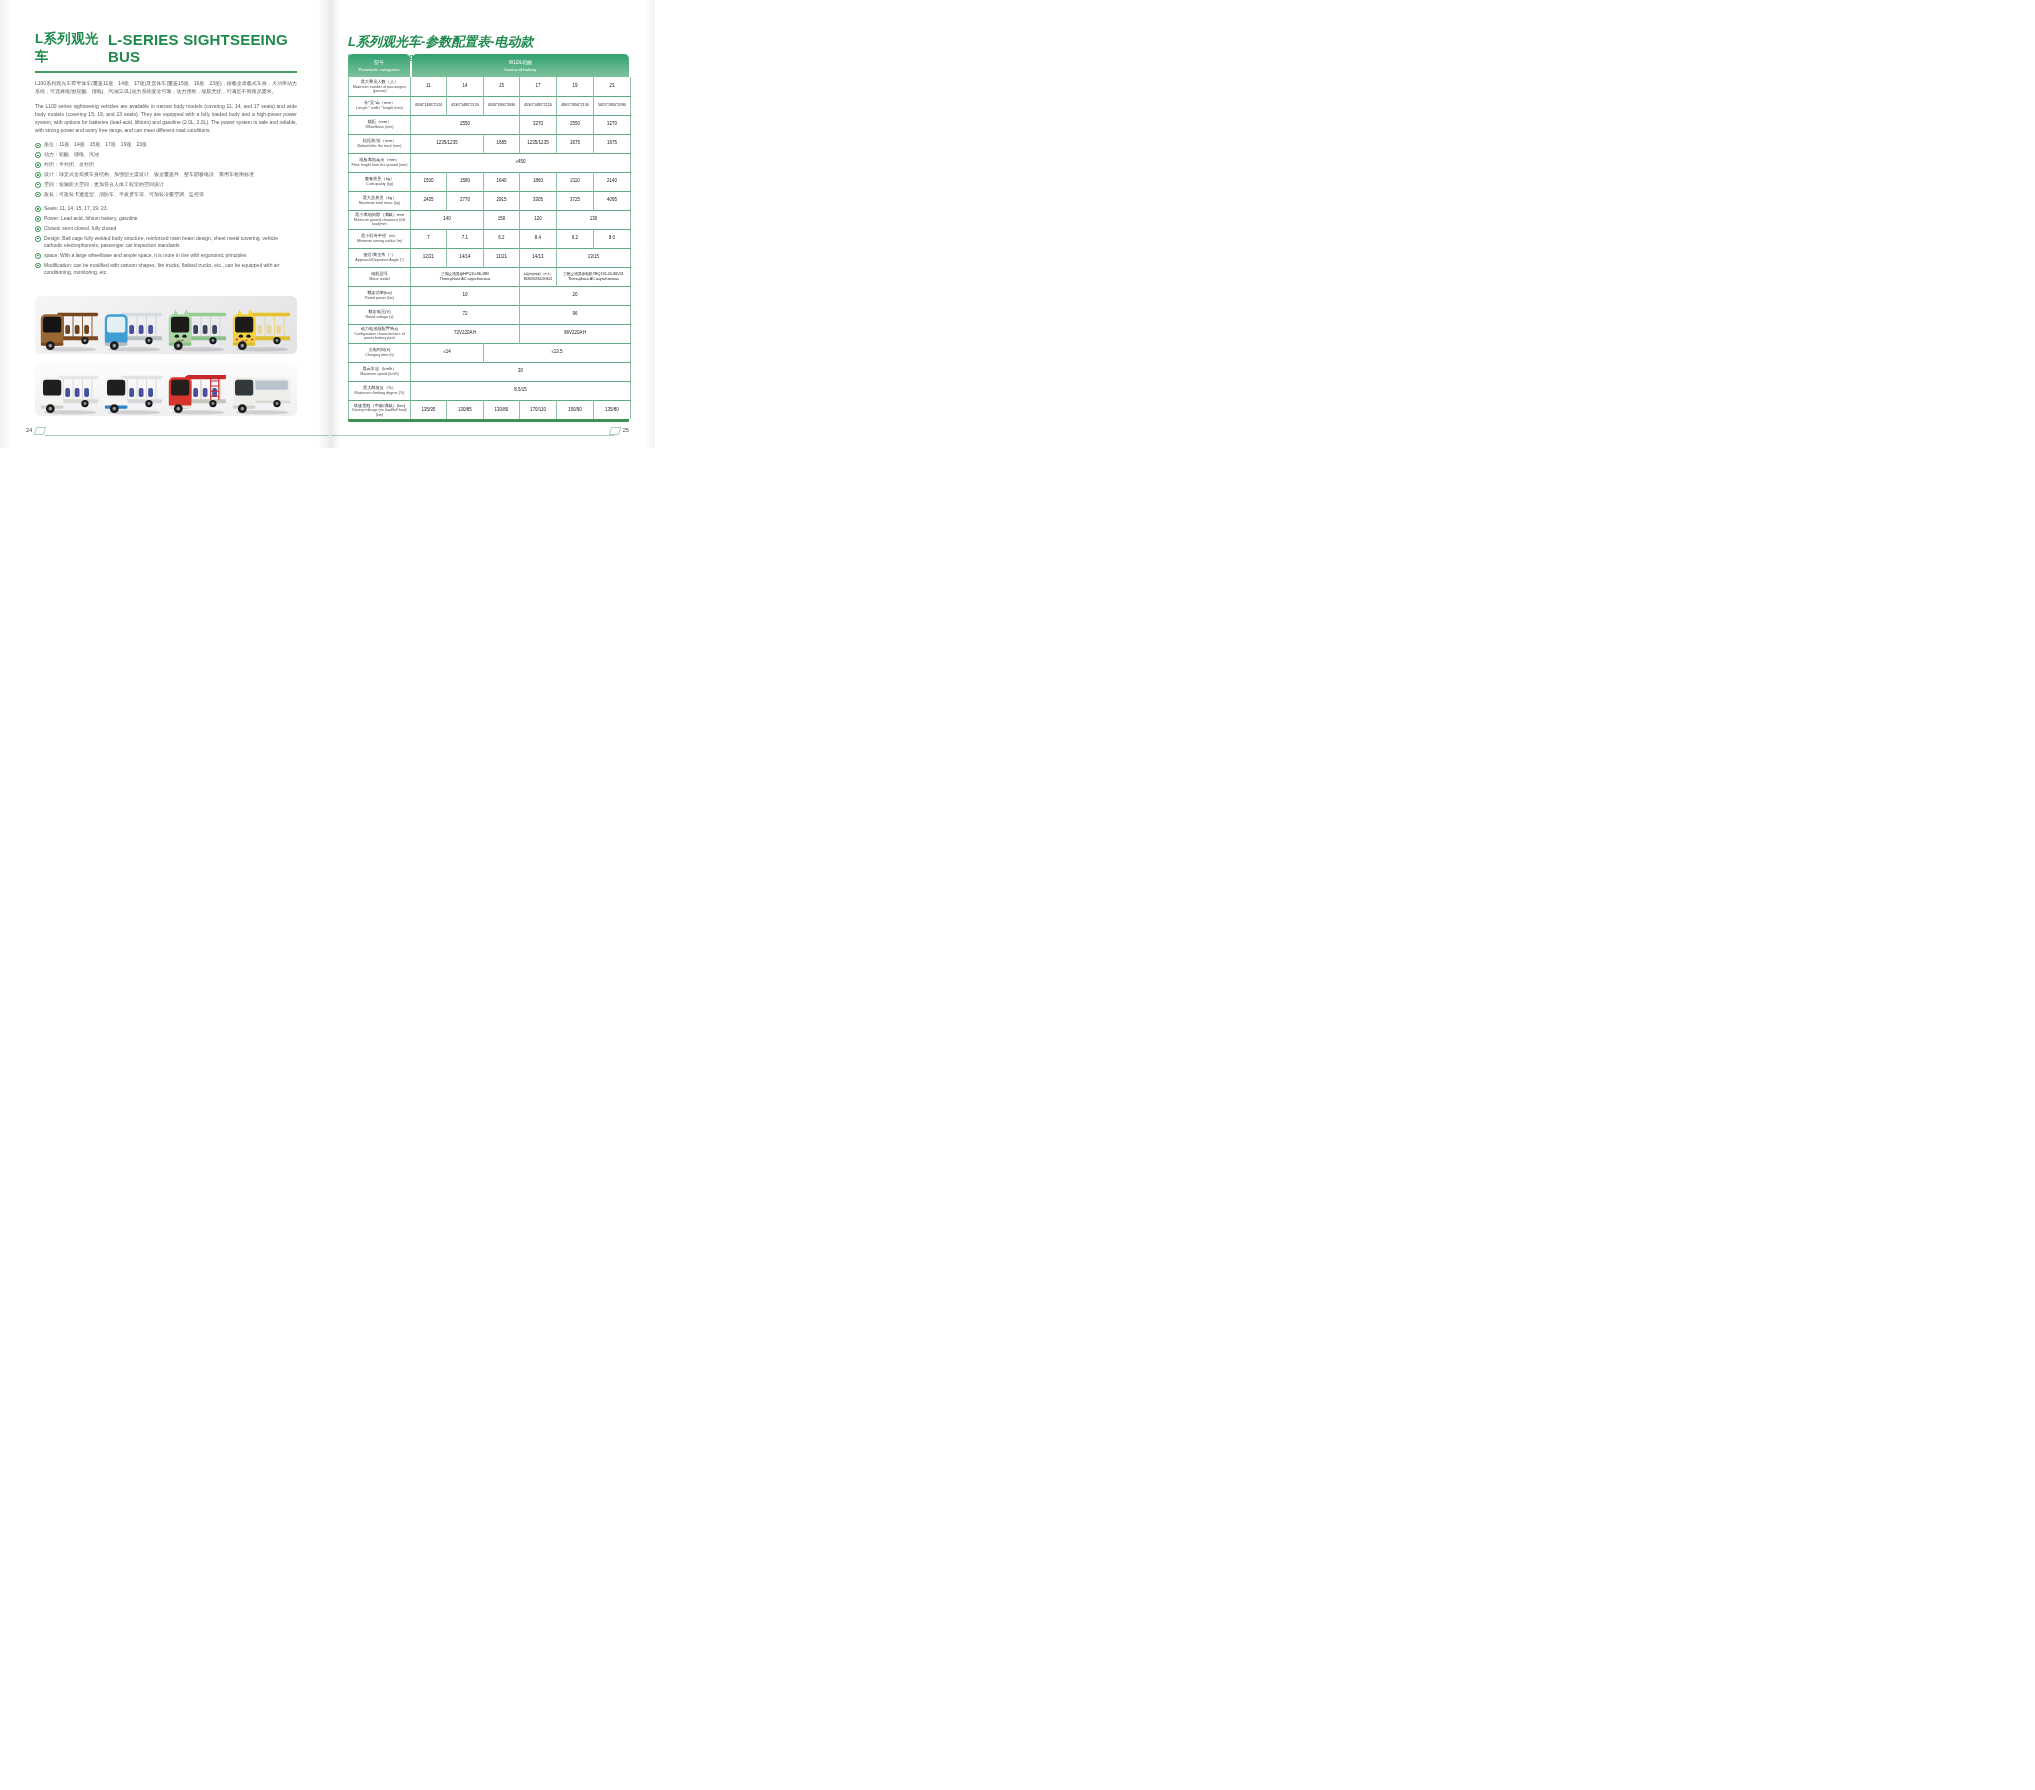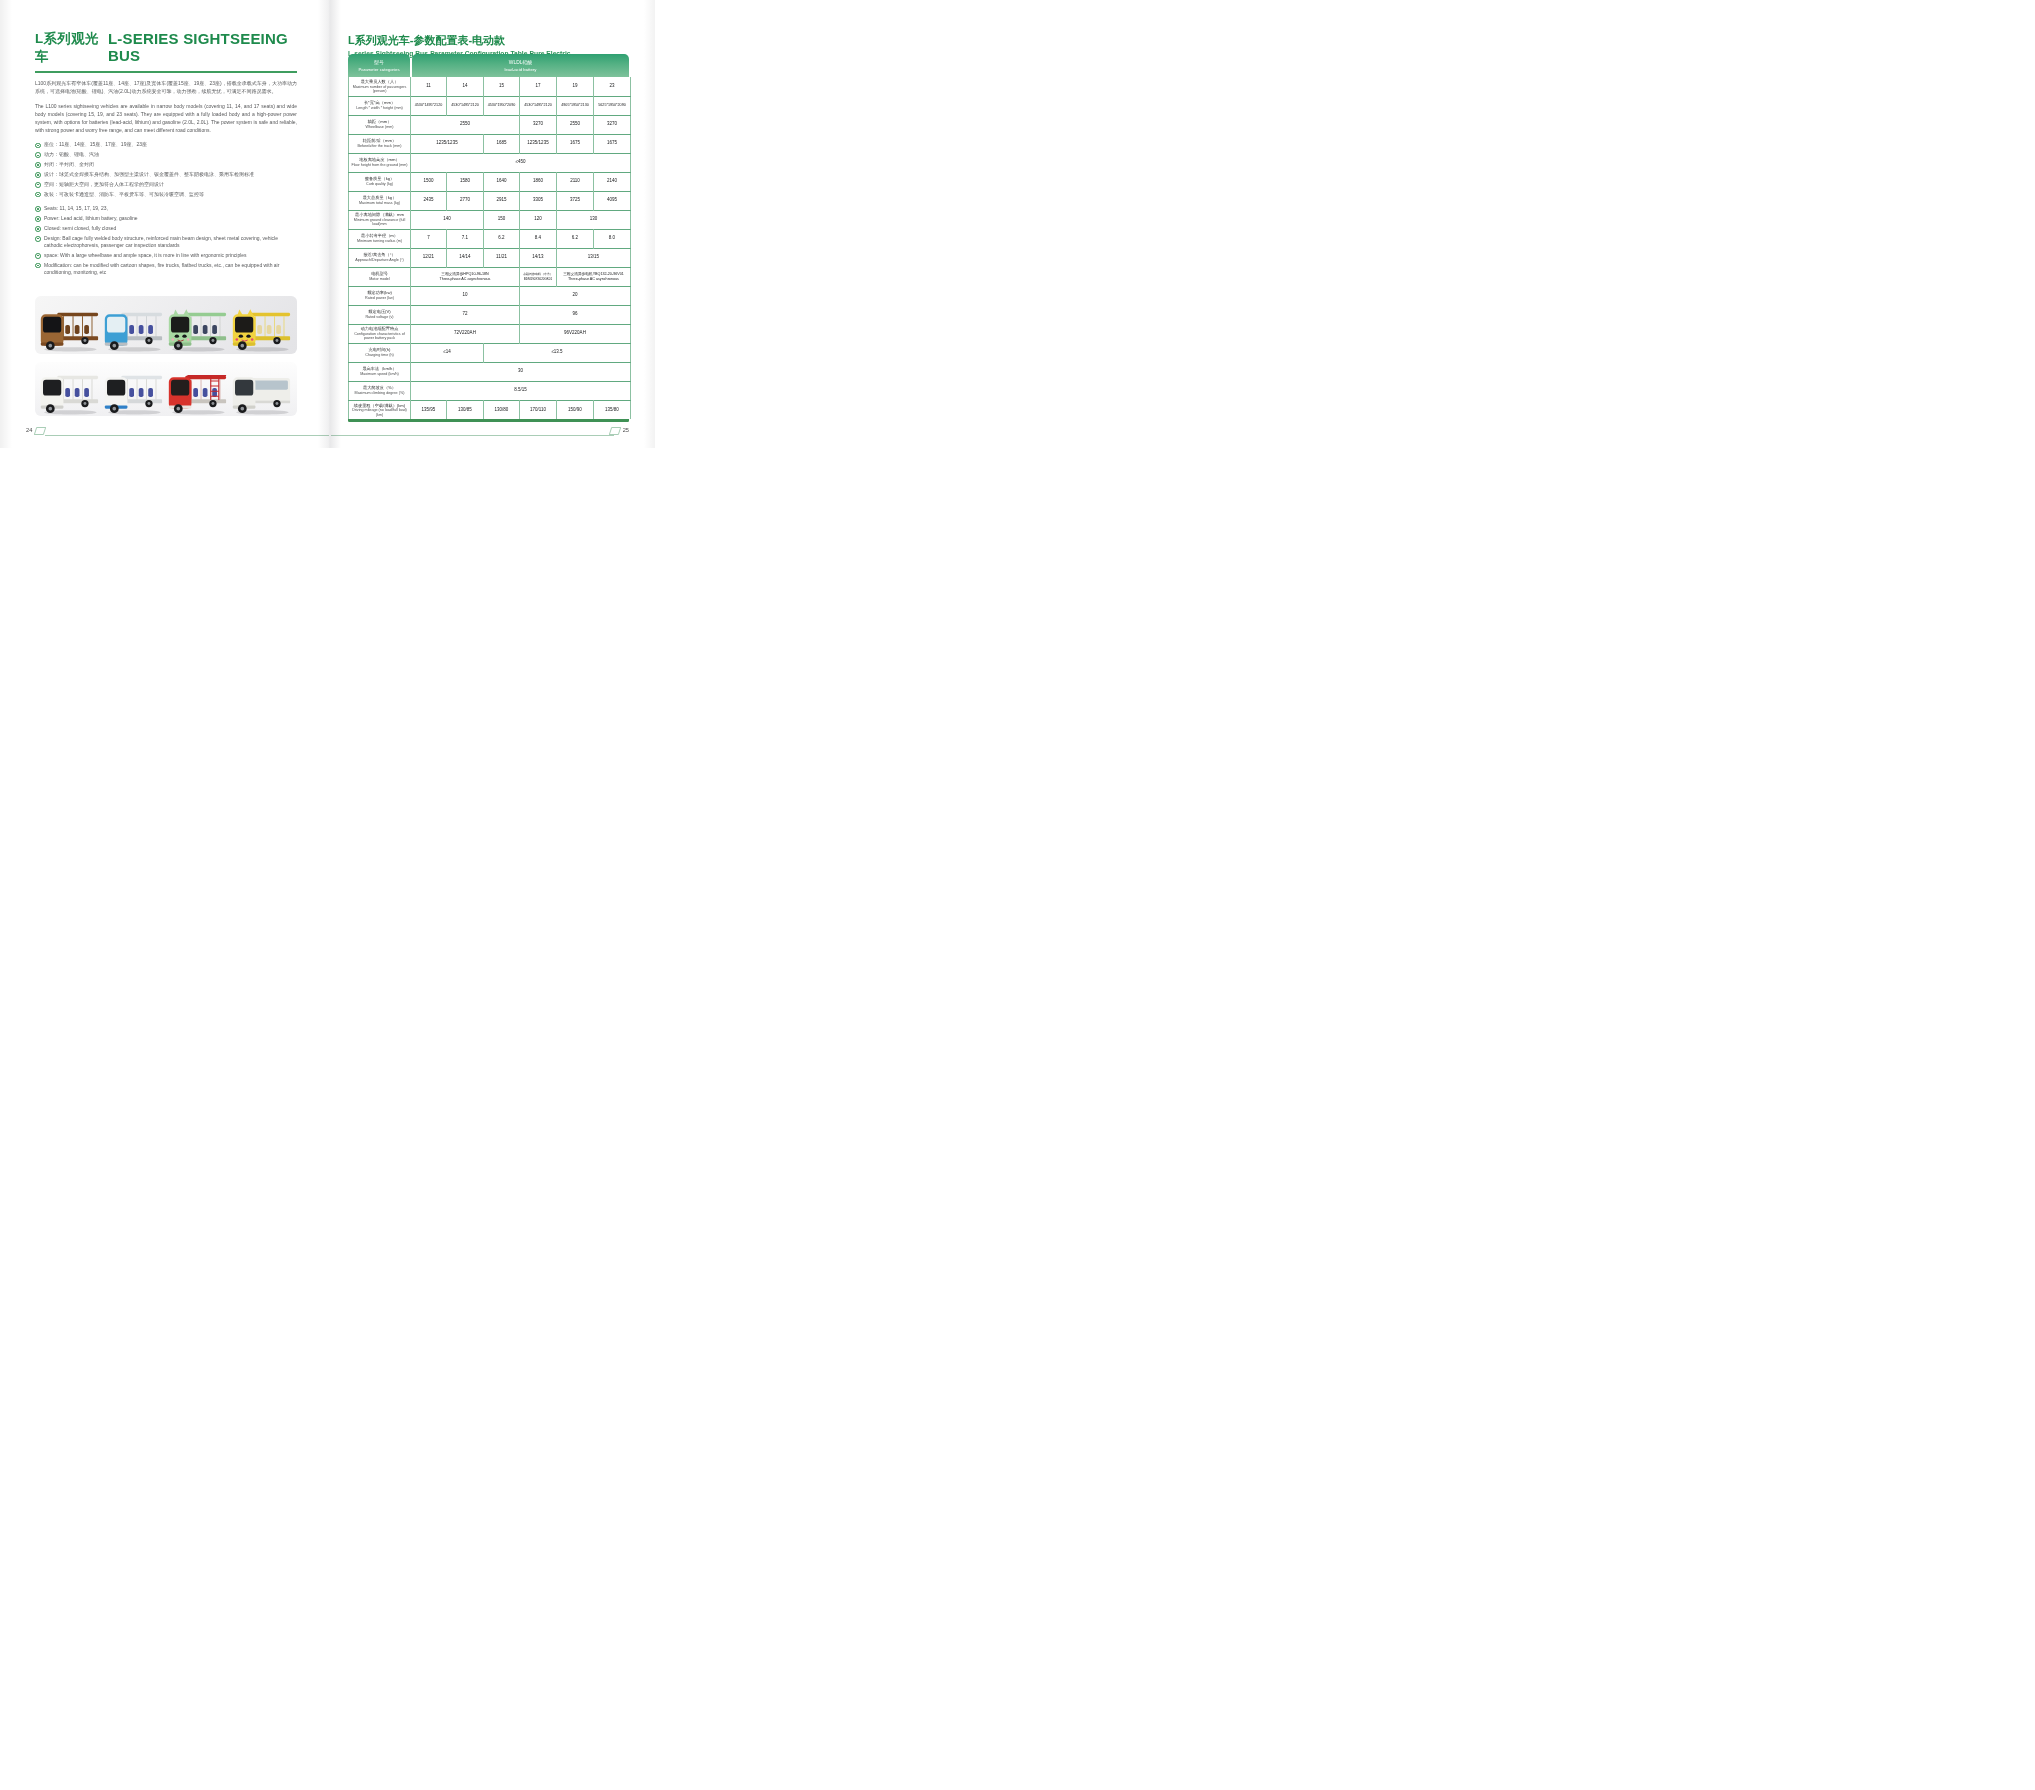--- a/index.html
+++ b/index.html
@@ -8,21 +8,21 @@
   .fold{position:absolute;left:318px;top:0;width:23px;height:100%;pointer-events:none;
         background:linear-gradient(90deg,rgba(0,0,0,0) 0%,rgba(110,110,118,0.10) 45%,
         rgba(110,110,118,0.16) 52%,rgba(0,0,0,0) 100%);}
   .edge-l{position:absolute;left:0;top:0;width:12.2px;height:100%;
         background:linear-gradient(90deg,rgba(0,0,0,0.06),rgba(0,0,0,0));}
   .edge-r{position:absolute;right:0;top:0;width:10.6px;height:100%;
         background:linear-gradient(270deg,rgba(0,0,0,0.05),rgba(0,0,0,0));}
 
   
   .left-col{position:absolute;left:35px;top:30px;width:262px;}
-  .title-row{display:flex;align-items:flex-start;gap:5.3px;}
+  .title-row{display:flex;align-items:center;gap:5.3px;}
   .title-zh{font-size:13.4px;font-weight:bold;color:#1e8a4c;letter-spacing:0.4px;}
   .title-en{font-size:15px;font-weight:bold;color:#1e8a4c;letter-spacing:0.2px;}
   .title-rule{height:2px;background:#3f9d5f;margin-top:5.3px;}
   .para{margin-top:6.1px;font-size:5px;line-height:1.62;color:#57585a;text-align:justify;}
   .blist{margin:0;margin-top:7.3px;padding:0;list-style:none;}
   .blist li{display:flex;align-items:flex-start;gap:3.3px;font-size:5px;line-height:1.45;
             color:#57585a;margin-bottom:2.6px;}
   .b-ico{flex:0 0 auto;width:3.7px;height:3.7px;border:0.7px solid #2f8f4e;border-radius:50%;
          margin-top:1.2px;display:flex;align-items:center;justify-content:center;}
   .b-ico::after{content:"";width:1.4px;height:1.4px;background:#2f8f4e;border-radius:50%;}
@@ -36,21 +36,21 @@
 
   
   .pg-num{font-size:5.7px;color:#4a4a4b;}
   .pgram{width:7.7px;height:6.1px;border:0.8px solid #a9cdb6;border-radius:0.8px;transform:skewX(-18deg);}
   .foot-line{position:absolute;height:0.8px;background:#a9cdb6;top:435px;}
   .foot-left{position:absolute;left:26px;top:427px;display:flex;align-items:flex-start;gap:2.8px;}
   .foot-right{position:absolute;right:26px;top:427px;display:flex;align-items:flex-start;gap:2.8px;}
 
   
   .r-titles{position:absolute;left:348px;top:33px;width:281px;}
-  .r-title-zh{font-size:11px;font-weight:bold;color:#1e8a4c;}
+  .r-title-zh{font-size:13px;font-weight:bold;color:#1e8a4c;font-style:italic;}
   .r-title-en{font-size:6.7px;font-weight:bold;color:#2a9257;margin-top:2px;}
 
   .tbl-wrap{position:absolute;left:348px;top:54px;width:281px;}
   .tbl-head{display:flex;gap:2px;height:23px;}
   .th-cell{border-radius:4.9px 4.9px 0 0;background:linear-gradient(180deg,#2fa071 0%,#55b184 45%,#7ec29b 100%);
            color:#ffffff;display:flex;flex-direction:column;align-items:center;justify-content:center;gap:1.6px;}
   .th-param{width:62px;}
   .th-batt{flex:1;}
   .th-zh{font-size:4.9px;}
   .th-en{font-size:4.3px;}

